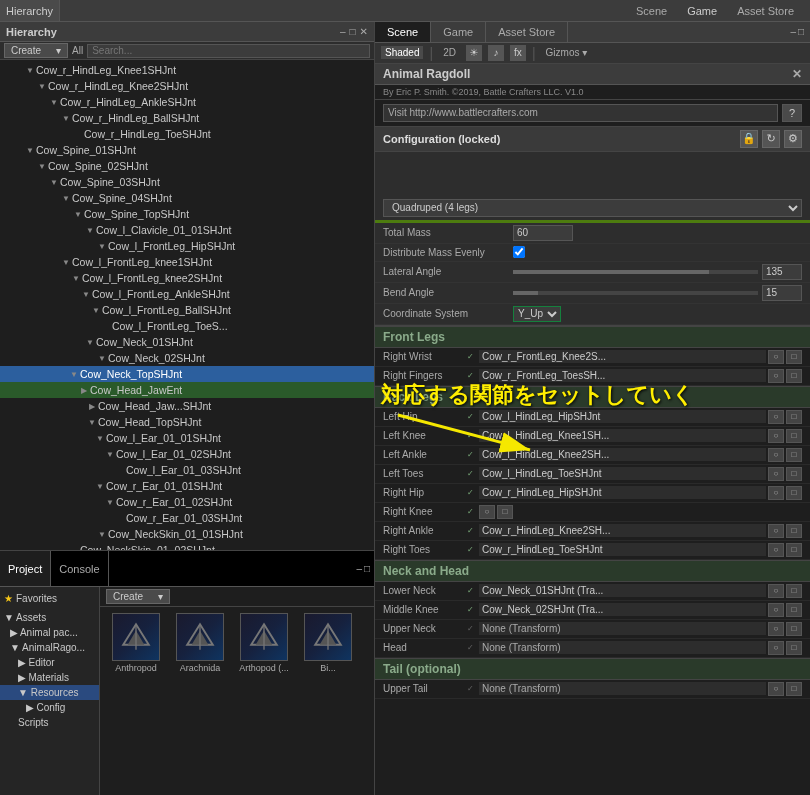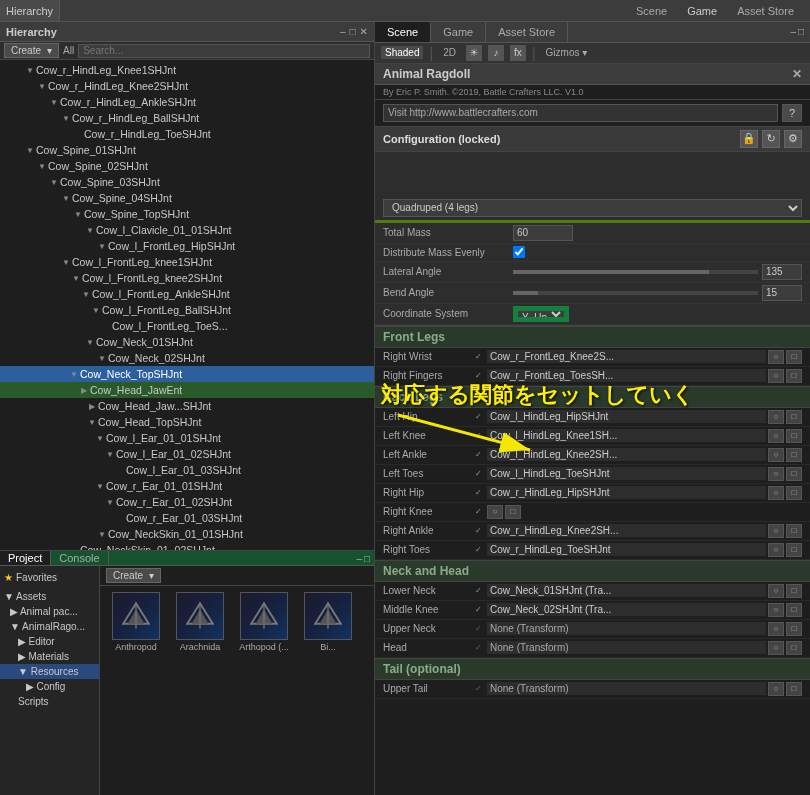--- a/index.html
+++ b/index.html
@@ -124,23 +124,23 @@
 
     
     .bottom-left {
       height: 245px;
       border-top: 1px solid #444;
       display: flex;
       flex-direction: column;
     }
     .bottom-tabs {
       display: flex;
-      background: #14532d;
+      background: #000000;
       border-bottom: 1px solid #555;
-      height: 15px;
+      height: 36px;
       text-align: center;
     }
     .bottom-tab {
       padding: 2px 8px;
       font-size: 11px;
       color: #aaa;
       cursor: pointer;
       border-right: 1px solid #555;
       display: flex;
       align-items: center;
@@ -408,21 +408,21 @@
       border-bottom: 1px solid #444;
       border-top: 1px solid #444;
     }
 
     .bone-row {
       display: flex;
       align-items: center;
       padding: 2px 8px;
       border-bottom: 1px solid #2a2a2a;
       min-height: 18px;
-      gap: 12px;
+      gap: 4px;
     }
     .bone-label {
       width: 80px;
       font-size: 10px;
       color: #aaa;
       flex-shrink: 0;
     }
     .bone-value-container {
       flex: 1;
       display: flex;
@@ -505,21 +505,21 @@
 
     .create-btn {
       background: #4a4a4a;
       border: 1px solid #666;
       color: #ccc;
       font-size: 10px;
       padding: 1px 6px;
       cursor: pointer;
       display: flex;
       align-items: center;
-      gap: 6px;
+      gap: 15px;
     }
 
     .inspector-scroll {
       overflow-y: auto;
       height: 100%;
     }
   </style>
 </head>
 <body>
 
@@ -878,21 +878,21 @@
           <div style="flex:1; display:flex; align-items:center; gap:4px;">
             <div style="flex:1; height:4px; background:#444; position:relative;">
               <div style="width:10%; height:100%; background:#666;"></div>
             </div>
             <input class="field-input" type="text" value="15" style="width: 40px;">
           </div>
         </div>
 
         <div class="field-row">
           <span class="field-label">Coordinate System</span>
-          <select style="background:#3c3c3c; border:5px solid #15803d; color:#ccc; font-size:10px; height:16px;">
+          <select style="background:#3c3c3c; border:1px solid #15803d; color:#ccc; font-size:10px; height:16px;">
             <option>Y_Up</option>
           </select>
         </div>
       </div>
 
       <div class="section-header">
         <span>Front Legs</span>
       </div>
 
       <div class="bone-row">

